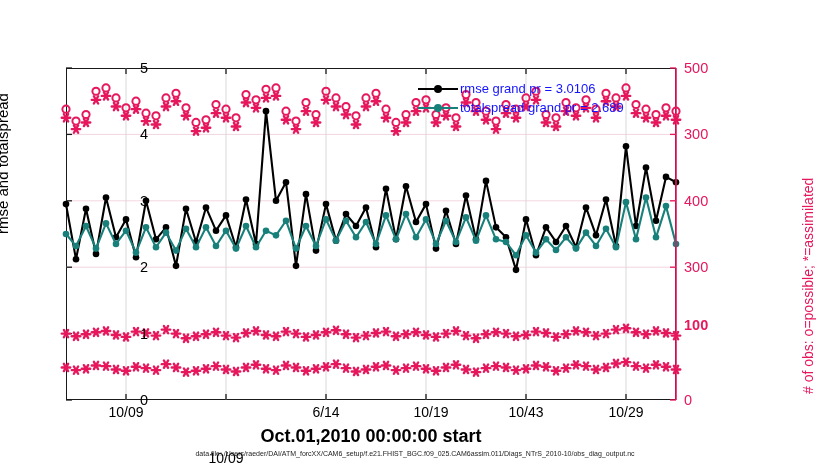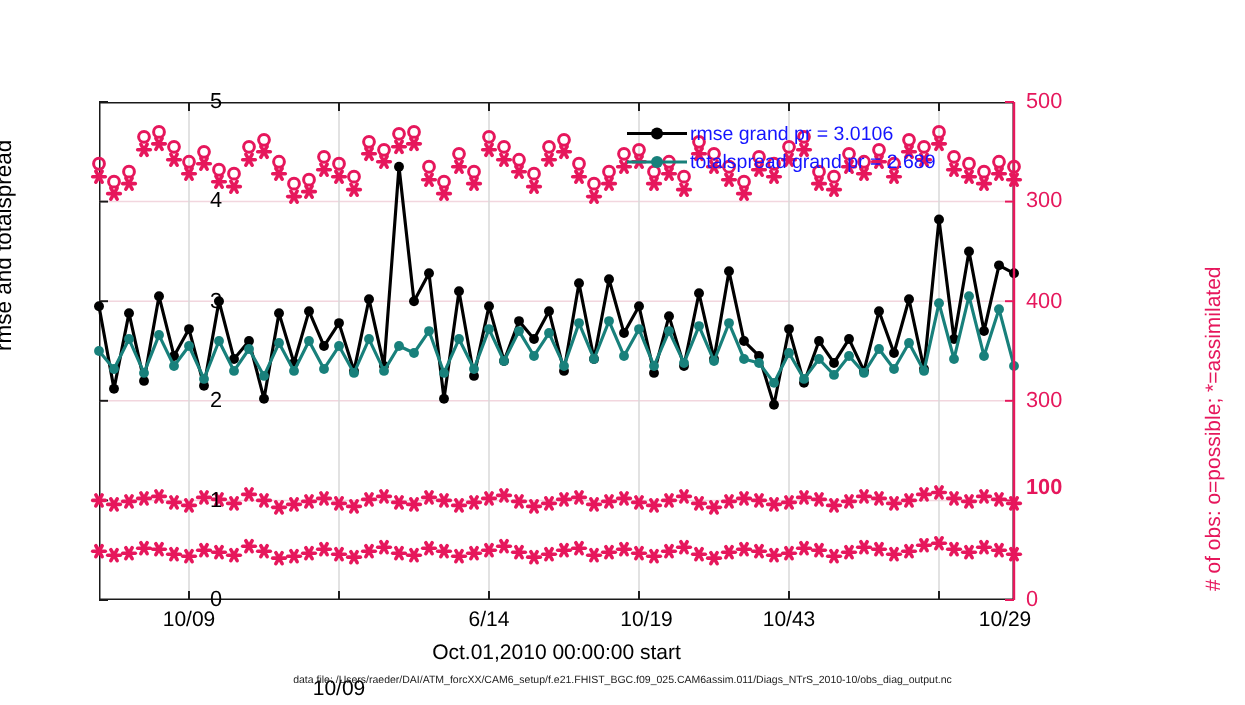--- a/index.html
+++ b/index.html
@@ -21,21 +21,21 @@
         transform:translateX(-50%);white-space:nowrap;}
 
   .axis-title-left{position:absolute;left:-6px;top:234px;
                    transform:rotate(-90deg);transform-origin:left top;
                    font-size:15px;white-space:nowrap;color:#000;}
   .axis-title-right{position:absolute;left:800px;top:394px;
                     transform:rotate(-90deg);transform-origin:left top;
                     font-size:14px;white-space:nowrap;color:#e6175c;}
 
   .xaxis-caption{position:absolute;left:66px;top:426px;width:610px;
-                 text-align:center;font-size:14px;color:#000;}
+                 text-align:center;font-size:18px;color:#000;font-weight:bold;}
   .footer{position:absolute;left:0;top:450px;width:830px;text-align:center;
           font-size:7px;color:#222;}
 
   .legend{position:absolute;left:418px;top:79px;font-size:13px;color:#1414ff;
           line-height:19px;}
   .legend-row{display:flex;align-items:center;height:19px;white-space:nowrap;}
   .legend-swatch{position:relative;width:40px;height:12px;margin-right:2px;flex:0 0 40px;}
   .legend-swatch .ln{position:absolute;left:0;top:5px;width:40px;height:2px;}
   .legend-swatch .dot{position:absolute;left:16px;top:2px;width:8px;height:8px;border-radius:50%;}
 
@@ -862,21 +862,21 @@
       <div class="ylab-r" style="top: 200.8px;">400</div>
       <div class="ylab-r" style="top: 134.4px;">300</div>
       <div class="ylab-r" style="top: 68px;">500</div>
     </div>
   <div id="ticks-x">
       <div class="xlab" style="left: 126px;">10/09</div>
       <div class="xlab" style="left: 226px; margin-top: 46px;">10/09</div>
       <div class="xlab" style="left: 326px;">6/14</div>
       <div class="xlab" style="left: 431px;">10/19</div>
       <div class="xlab" style="left: 526px;">10/43</div>
-      <div class="xlab" style="left: 626px; margin-left: 44px;">10/29</div>
+      <div class="xlab" style="left: 626px;">10/29</div>
     </div>
 
   <div class="axis-title-left">rmse and totalspread</div>
   <div class="axis-title-right"># of obs: o=possible; *=assimilated</div>
 
   <div class="xaxis-caption">Oct.01,2010 00:00:00 start</div>
 
   <div class="legend">
     <div class="legend-row">
       <span class="legend-swatch">

